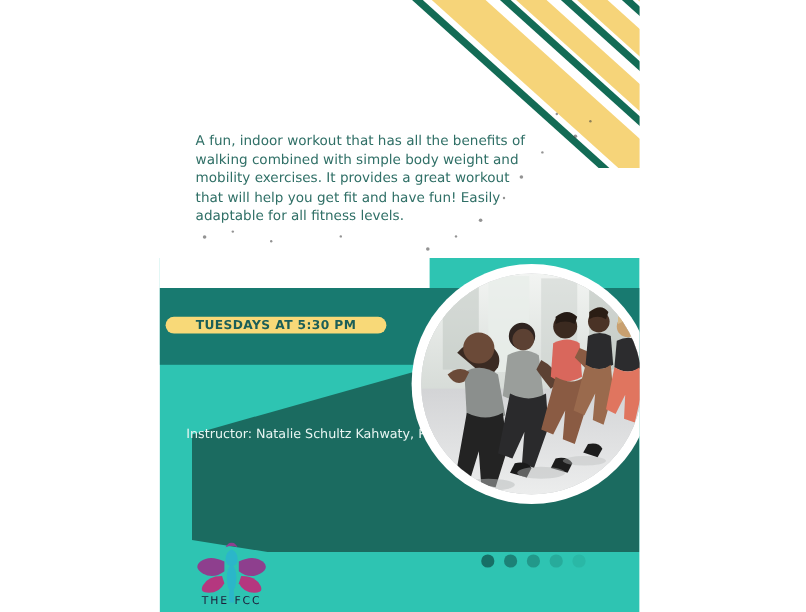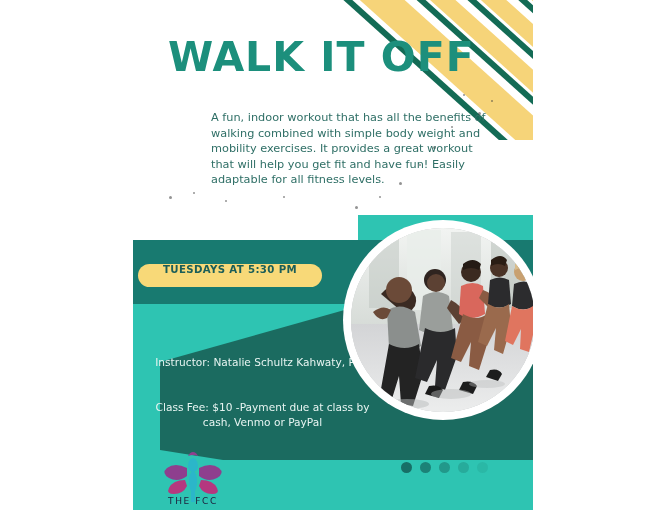--- a/index.html
+++ b/index.html
@@ -67,21 +67,20 @@
   
   .intro {
     position: absolute;
     left: 30px;
     top: 110px;
     width: 285px;
     font-size: 11.3px;
     line-height: 15.6px;
     color: #2f6f66;
     font-family: "DejaVu Sans", sans-serif;
-    margin-left: 48px;
   }
 
   
   .teal-bg {
     position: absolute;
     left: 0px;
     top: 215px;
     width: 400px;
     height: 295px;
     background: #2ec4b2;
@@ -104,25 +103,25 @@
     height: 64px;
     background: #187a70;
   }
 
   
   .pill {
     position: absolute;
     left: 5px;
     top: 264px;
     width: 184px;
-    height: 23px;
+    height: 14px;
     background: #f8d978;
     border-radius: 12px;
     display: flex;
-    align-items: flex-start;
+    align-items: center;
     justify-content: center;
   }
   .pill-text {
     font-size: 10.2px;
     font-weight: bold;
     letter-spacing: .35px;
     color: #1b5e58;
     font-family: "DejaVu Sans", sans-serif;
     white-space: nowrap;
   }
@@ -266,35 +265,33 @@
     <div class="speckle" style="left:140px;top:228px;width:2px;height:2px;"></div>
     <div class="speckle" style="left:112px;top:230px;width:3px;height:3px;"></div>
     <div class="speckle" style="left:80px;top:226px;width:2px;height:2px;"></div>
     <div class="speckle" style="left:52px;top:232px;width:3px;height:3px;"></div>
     <div class="speckle" style="left:28px;top:224px;width:2px;height:2px;"></div>
     <div class="speckle" style="left:60px;top:192px;width:2px;height:2px;"></div>
     <div class="speckle" style="left:92px;top:200px;width:2px;height:2px;"></div>
     <div class="speckle" style="left:36px;top:196px;width:3px;height:3px;"></div>
     <div class="speckle" style="left:150px;top:196px;width:2px;height:2px;"></div>
 
-    <div class="title">WALK IT OFF</div>
 
     <div class="intro">A fun, indoor workout that has all the benefits of walking combined with simple body weight and mobility exercises. It provides a great workout that will help you get fit and have fun! Easily adaptable for all fitness levels.</div>
 
     <div class="teal-bg"></div>
     <div class="teal-bg-top-white"></div>
 
     <div class="dark-band"></div>
     <div class="pill">
       <span class="pill-text">TUESDAYS AT 5:30 PM</span>
     </div>
 
     <div class="angle-panel"></div>
     <div class="instructor">Instructor: Natalie Schultz Kahwaty, PhD</div>
-    <div class="fee">Class Fee: $10 -Payment due at class by cash, Venmo or PayPal</div>
 
     <div class="photo-ring"></div>
     <div class="photo">
       <svg width="184" height="184" viewBox="0 0 184 184" xmlns="http://www.w3.org/2000/svg">
         <defs>
           <linearGradient id="flr" x1="0" y1="0" x2="0" y2="1">
             <stop offset="0%" stop-color="#d3d4d6"></stop>
             <stop offset="100%" stop-color="#eceded"></stop>
           </linearGradient>
           <linearGradient id="win" x1="0" y1="0" x2="0" y2="1">

